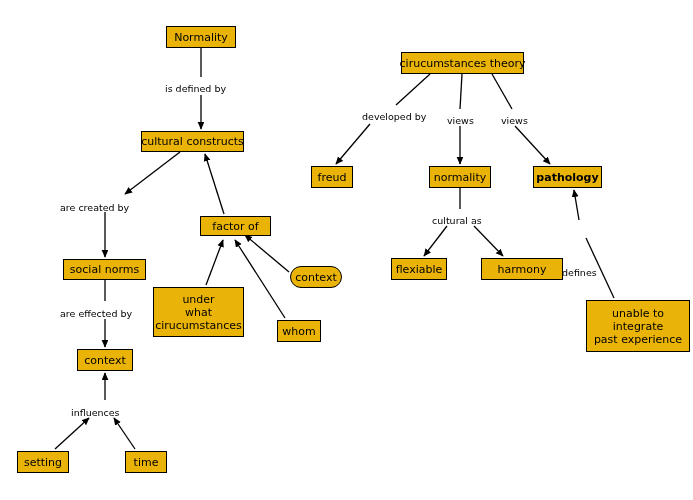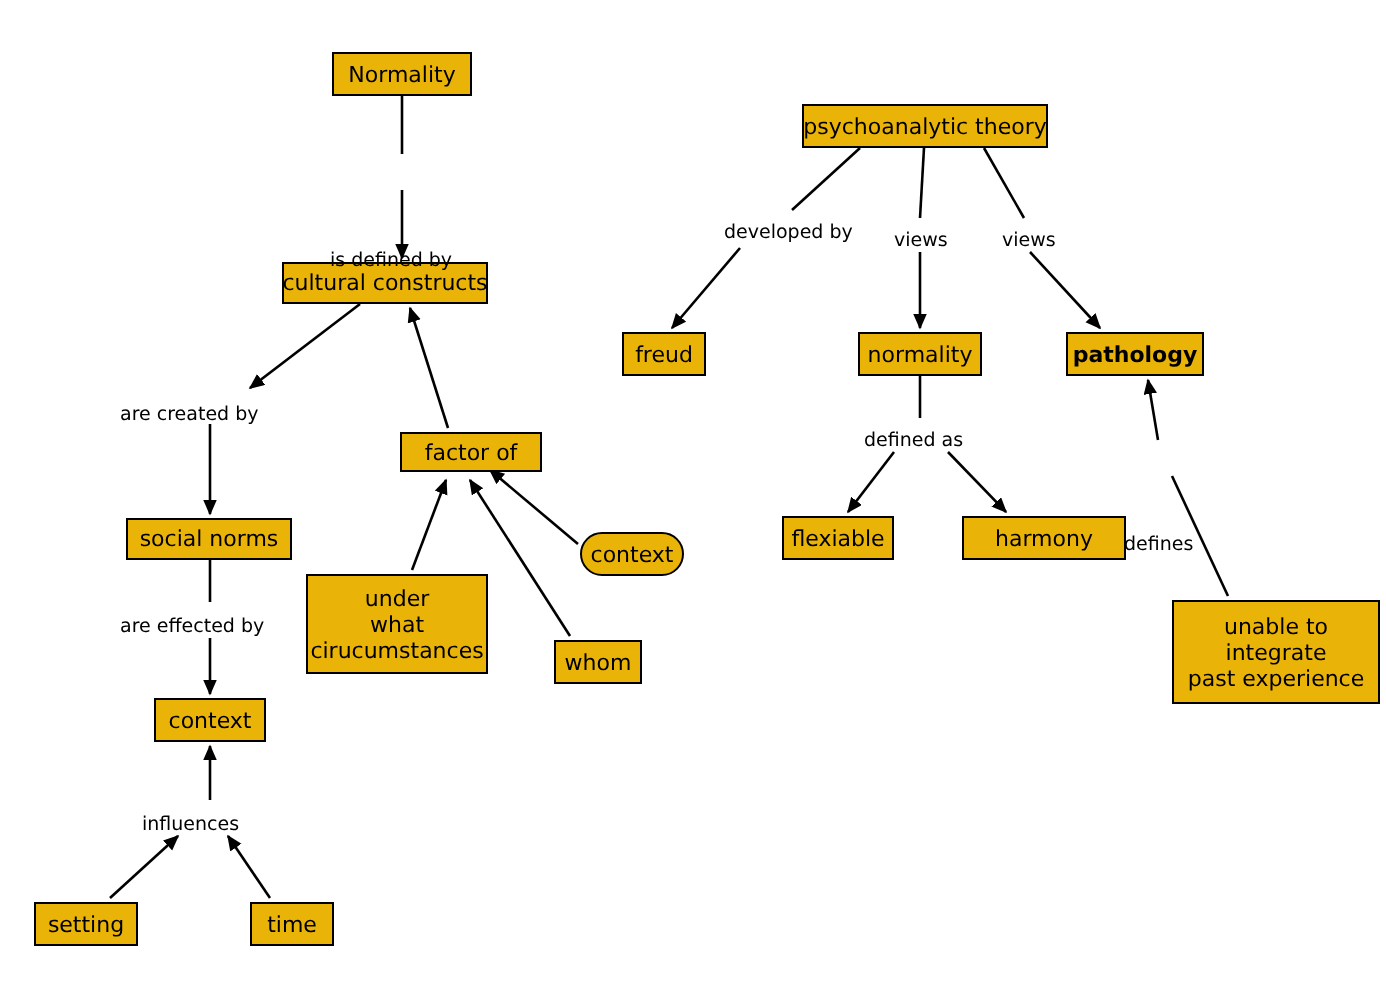--- a/index.html
+++ b/index.html
@@ -91,34 +91,34 @@
       <div class="node" style="left: 63px; top: 259px; width: 83px; height: 21px;">social norms</div>
       <div class="node" style="left: 77px; top: 349px; width: 56px; height: 22px;">context</div>
       <div class="node" style="left: 17px; top: 451px; width: 52px; height: 22px;">setting</div>
       <div class="node" style="left: 125px; top: 451px; width: 40px; height: 22px;">time</div>
       <div class="node" style="left: 200px; top: 216px; width: 71px; height: 20px;">factor of</div>
       <div class="node" style="left: 153px; top: 287px; width: 91px; height: 50px;">under
 what
 cirucumstances</div>
       <div class="node" style="left: 277px; top: 320px; width: 44px; height: 22px;">whom</div>
       <div class="node" style="left: 290px; top: 266px; width: 52px; height: 22px; border-radius: 11px;">context</div>
-      <div class="node" style="left: 401px; top: 52px; width: 123px; height: 22px;">psychoanalytic theory</div>
+      <div class="node" style="left: 401px; top: 52px; width: 123px; height: 22px;">cirucumstances theory</div>
       <div class="node" style="left: 311px; top: 166px; width: 42px; height: 22px;">freud</div>
       <div class="node" style="left: 429px; top: 166px; width: 62px; height: 22px;">normality</div>
       <div class="node" style="left: 533px; top: 166px; width: 69px; height: 22px; font-weight: bold;">pathology</div>
       <div class="node" style="left: 391px; top: 258px; width: 56px; height: 22px;">flexiable</div>
       <div class="node" style="left: 481px; top: 258px; width: 82px; height: 22px;">harmony</div>
       <div class="node" style="left: 586px; top: 300px; width: 104px; height: 52px;">unable to
 integrate
 past experience</div>
     </div>
   <div id="label-layer">
-      <div class="link-label" style="left: 165px; top: 83px; margin-top: 42px;">is defined by</div>
+      <div class="link-label" style="left: 165px; top: 83px;">is defined by</div>
       <div class="link-label" style="left: 60px; top: 202px;">are created by</div>
       <div class="link-label" style="left: 60px; top: 308px;">are effected by</div>
       <div class="link-label" style="left: 71px; top: 407px;">influences</div>
       <div class="link-label" style="left: 362px; top: 111px;">developed by</div>
       <div class="link-label" style="left: 447px; top: 115px;">views</div>
       <div class="link-label" style="left: 501px; top: 115px;">views</div>
-      <div class="link-label" style="left: 432px; top: 215px;">defined as</div>
+      <div class="link-label" style="left: 432px; top: 215px;">cultural as</div>
       <div class="link-label" style="left: 562px; top: 226px; margin-top: 41px;">defines</div>
     </div>
 </div>
 
 </body></html>

